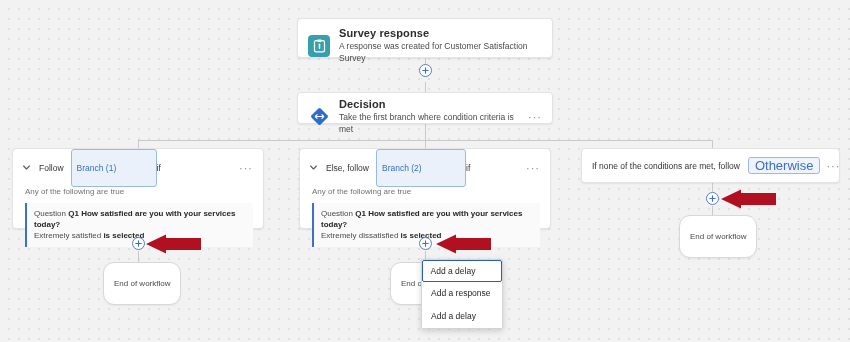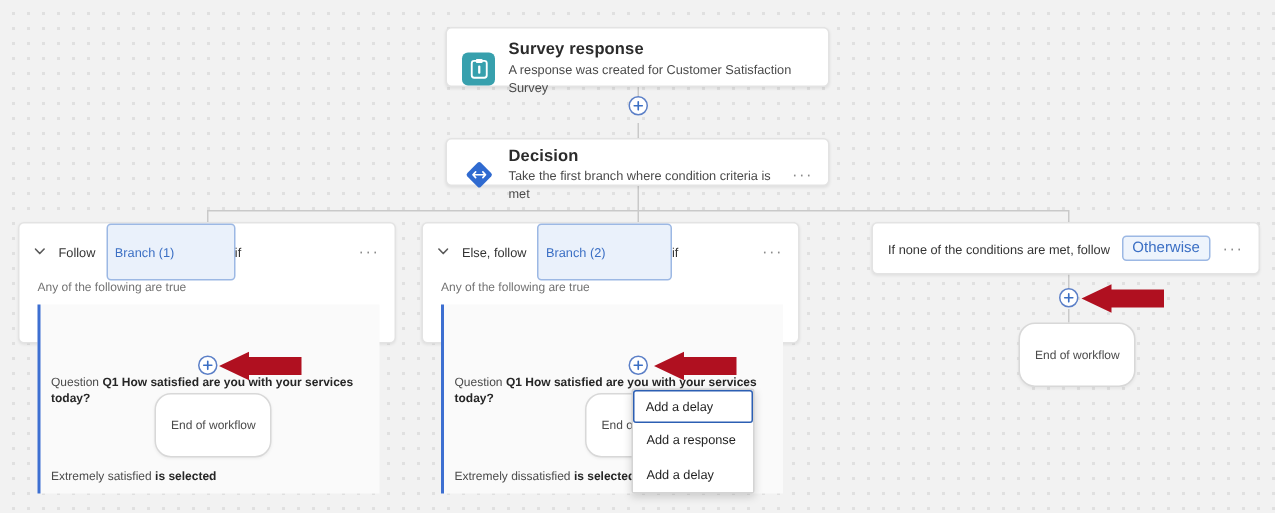--- a/index.html
+++ b/index.html
@@ -153,38 +153,37 @@
   .cond-block {
     margin: 7px 10px 0 12px;
     background: #fafafa;
     border-left: 2px solid #3d6fd1;
     padding: 5px 7px 6px 7px;
   }
   .cond-line {
     font-size: 8px;
     color: #4b4b4b;
     line-height: 11px;
-    margin-top: 41px;
   }
   .cond-line b { color: #262626; font-weight: bold; }
 
   
   .otherwise-row {
     display: flex;
     align-items: center;
     padding: 0 10px;
     height: 100%;
   }
   .otherwise-text {
     font-size: 8.5px;
     color: #333333;
     white-space: nowrap;
   }
   .otherwise-pill {
-    font-size: 10px;
+    font-size: 13px;
     color: #3b6fc4;
     background: #eef4fc;
     border: 1px solid #9cb8e4;
     border-radius: 3px;
     padding: 2px 6px;
     margin-left: 8px;
     line-height: 11px;
     white-space: nowrap;
   }
   .otherwise-row .kebab { margin-left: auto; }
@@ -323,21 +322,21 @@
   </div>
 
   <div class="plus-btn" style="left:132px; top:237px;">
     <svg width="7" height="7" viewBox="0 0 7 7" aria-hidden="true">
       <path d="M3.5 0.8 V6.2 M0.8 3.5 H6.2" stroke="#3b6fc4" stroke-width="1.1" stroke-linecap="round"></path>
     </svg>
   </div>
 
   <div class="eow" style="left:103px; top:262px;">End of workflow</div>
 
-  <div class="card" style="left:281px; top:148px; width:252px; height:81px;">
+  <div class="card" style="left:299px; top:148px; width:252px; height:81px;">
     <div class="branch-head">
       <span class="caret">
         <svg width="7" height="5" viewBox="0 0 7 5" aria-hidden="true">
           <path d="M0.6 1 L3.5 4 L6.4 1" fill="none" stroke="#5a5a5a" stroke-width="1.1" stroke-linecap="round" stroke-linejoin="round"></path>
         </svg>
       </span>
       <span class="branch-label">Else, follow</span>
       <input class="branch-input w2" type="text" value="Branch (2)" style="">
       <span class="branch-if">if</span>
       <span class="kebab">···</span>

